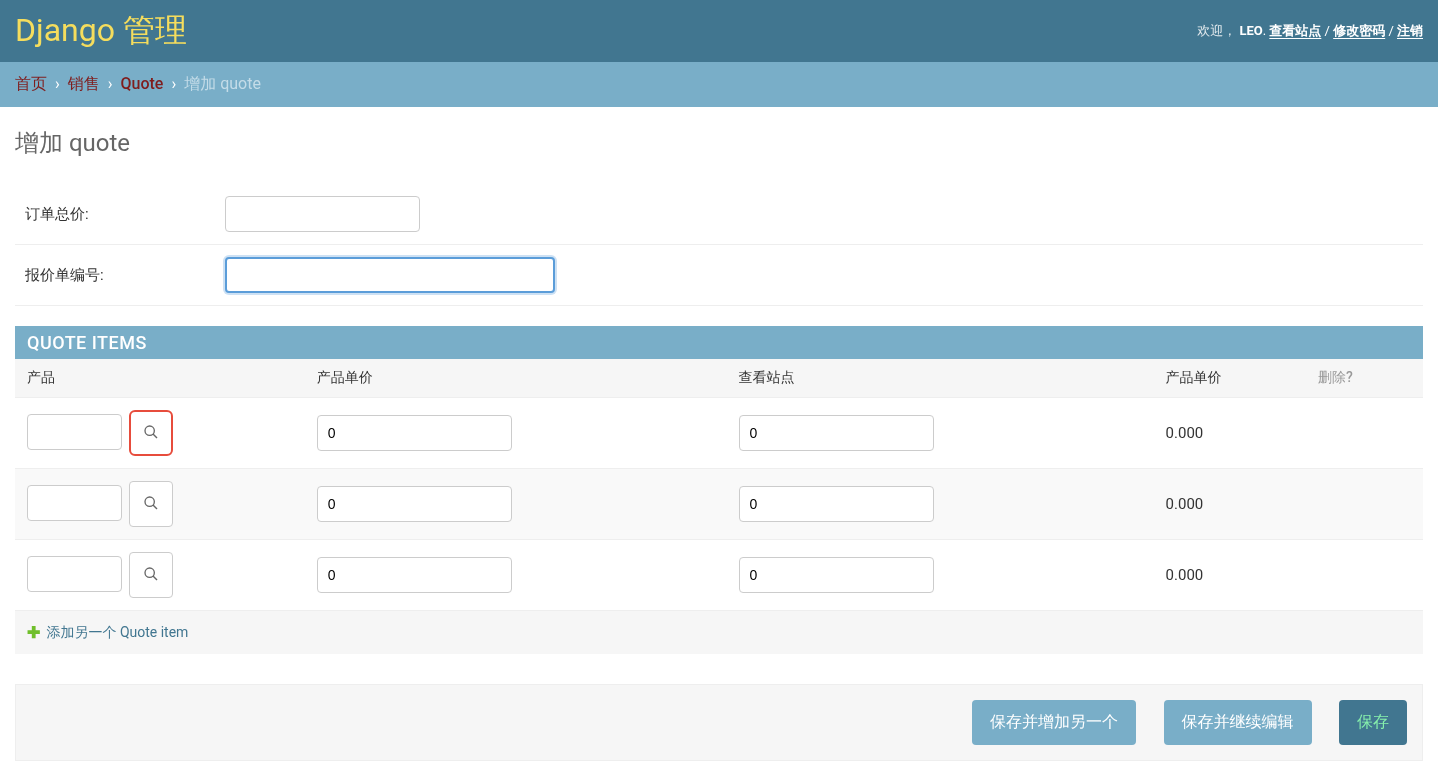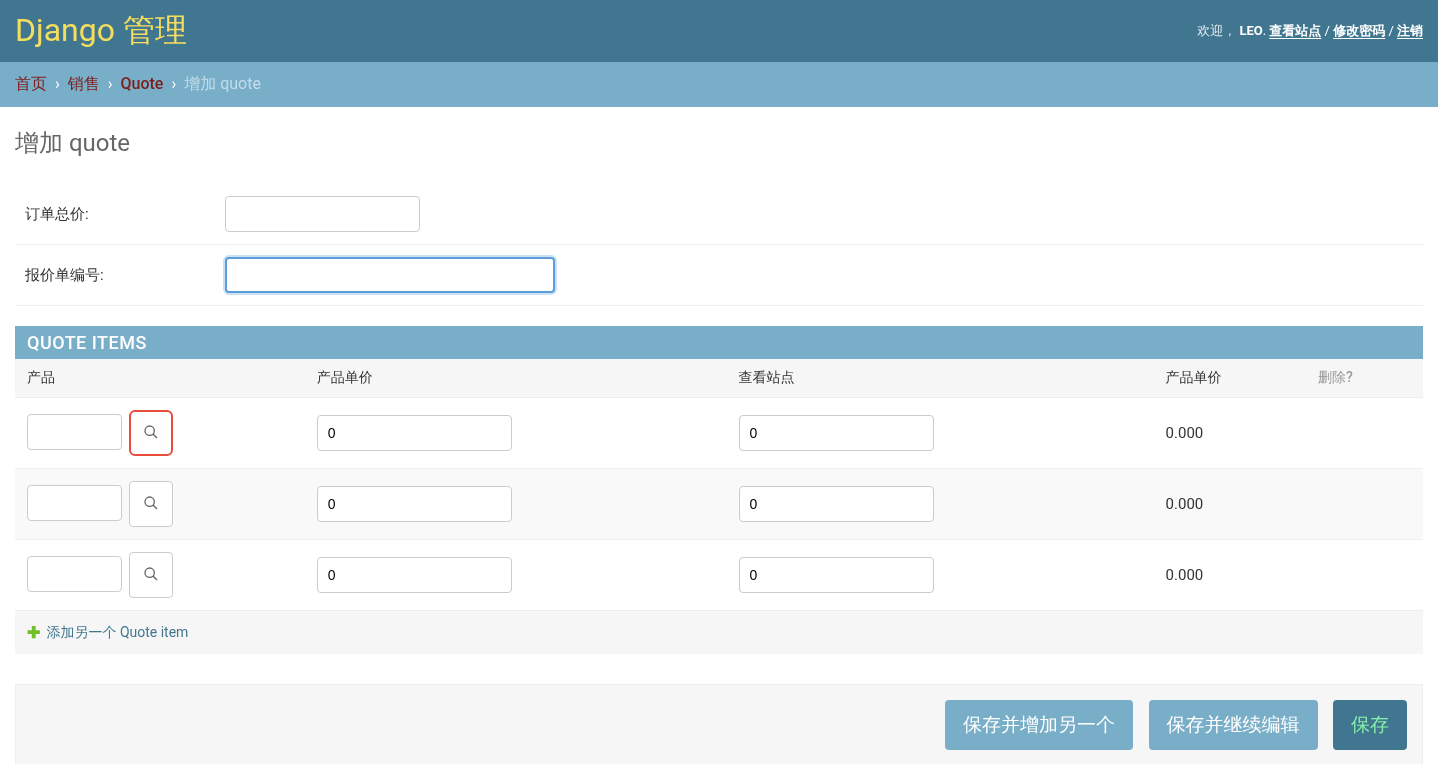--- a/index.html
+++ b/index.html
@@ -39,21 +39,21 @@
 .lookup-btn.highlighted { border: 2px solid #e74c3c; border-radius: 6px; }
 .lookup-btn svg { width: 16px; height: 16px; stroke: #666; }
 .cell-input { width: 195px; height: 36px; padding: 6px 10px; border: 1px solid #ccc; border-radius: 4px; font-size: 14px; }
 .total-cell { font-size: 15px; color: #333; }
 
 .add-row { background: #f6f6f6; padding: 12px; }
 .add-link { color: #417690; text-decoration: none; font-size: 14px; display: inline-flex; align-items: center; gap: 6px; }
 .plus-icon { color: #70bf2b; font-size: 16px; font-weight: bold; }
 
 .submit-row { background: #f6f6f6; padding: 15px; margin-top: 30px; text-align: right; border: 1px solid #eee; }
-.btn { display: inline-block; padding: 12px 18px; border: none; border-radius: 4px; font-size: 19px; font-weight: 500; cursor: pointer; margin-left: 12px; }
+.btn { display: inline-block; padding: 12px 18px; border: none; border-radius: 4px; font-size: 16px; font-weight: 500; cursor: pointer; margin-left: 24px; }
 .btn-secondary { background: #79aec8; color: #fff; }
 .btn-primary { background: #417690; color: #86efac; }
 
 .col-product { width: 285px; }
 .col-price { width: 415px; }
 .col-qty { width: 420px; }
 .col-total { width: 150px; }
 .col-delete { width: 115px; }
 </style>
 </head>

